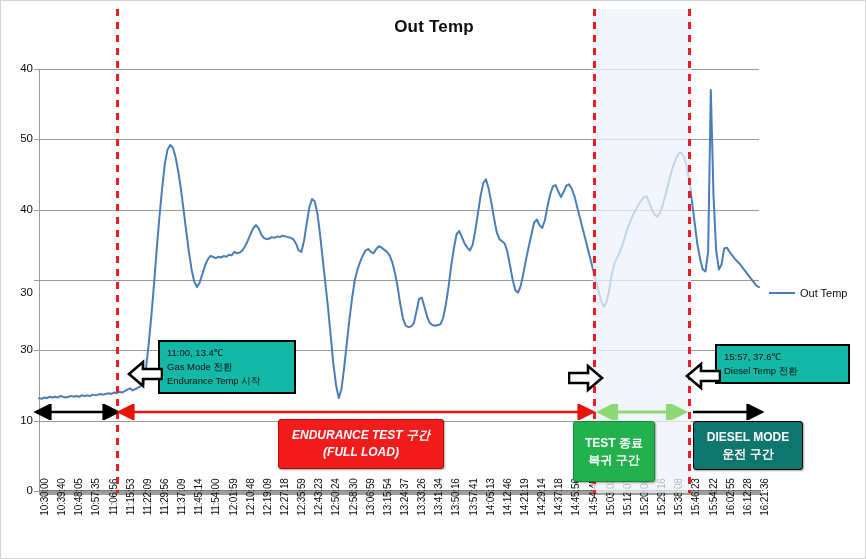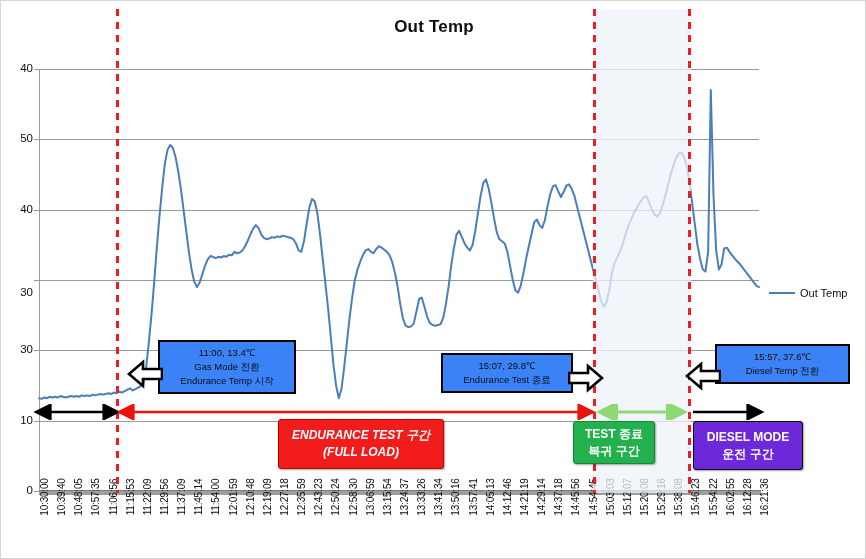--- a/index.html
+++ b/index.html
@@ -142,25 +142,24 @@
     background: #4a7ebb;
   }
   #legend .legend-text {
     font-size: 11px;
     color: #0d0d0d;
     white-space: nowrap;
   }
   
   .callout {
     position: absolute;
-    background: #3b82f6;
+    background: #14b8a6;
     border: 2.5px solid #000000;
     z-index: 20;
     padding: 4px 7px;
-    text-align: center;
   }
   .callout .cl-line {
     font-size: 9.5px;
     color: #0d0d0d;
     line-height: 14px;
     white-space: nowrap;
   }
   .callout-arrow {
     position: absolute;
     z-index: 21;
@@ -186,21 +185,21 @@
     background: #f31c1c;
     border: 1px solid #c00000;
   }
   #region-endurance .rb-line { color: #ffffff; font-size: 12px; font-style: italic; }
   #region-return {
     background: #22b14c;
     border: 1px solid #118a35;
   }
   #region-return .rb-line { color: #ffffff; font-size: 12px; }
   #region-diesel {
-    background: #6d28d9;
+    background: #0f766e;
     border: 1px solid #000000;
   }
   #region-diesel .rb-line { color: #ffffff; font-size: 12px; }
   
   .span-arrow { position: absolute; z-index: 19; }
 </style>
 </head>
 <body>
 
 <div id="chart-root">
@@ -464,42 +463,38 @@
 
   <svg class="callout-arrow" style="left:126px; top:352px; width:36px; height:42px;" viewBox="0 0 36 42">
     <polygon points="2,21 16,9 16,16 35,16 35,26 16,26 16,33" fill="#ffffff" stroke="#000000" stroke-width="2.6" stroke-linejoin="miter"></polygon>
   </svg>
   <div class="callout" id="callout-gas-mode" style="left:157px; top:339px; width:138px;">
     <div class="cl-line">11:00, 13.4℃</div>
     <div class="cl-line">Gas Mode 전환</div>
     <div class="cl-line">Endurance Temp 시작</div>
   </div>
 
-  <div class="callout" id="callout-endurance-end" style="left:440px; top:352px; width:132px;">
-    <div class="cl-line">15:07, 29.8℃</div>
-    <div class="cl-line">Endurance Test 종료</div>
-  </div>
   <svg class="callout-arrow" style="left:567px; top:357px; width:36px; height:40px;" viewBox="0 0 36 40">
     <polygon points="34,20 20,8 20,15 1,15 1,25 20,25 20,32" fill="#ffffff" stroke="#000000" stroke-width="2.6" stroke-linejoin="miter"></polygon>
   </svg>
 
   <svg class="callout-arrow" style="left:684px; top:355px; width:36px; height:40px;" viewBox="0 0 36 40">
     <polygon points="2,20 16,8 16,15 35,15 35,25 16,25 16,32" fill="#ffffff" stroke="#000000" stroke-width="2.6" stroke-linejoin="miter"></polygon>
   </svg>
   <div class="callout" id="callout-diesel-mode" style="left:714px; top:343px; width:135px;">
     <div class="cl-line">15:57, 37.6℃</div>
     <div class="cl-line">Diesel Temp 전환</div>
   </div>
 
   <div class="region-box" id="region-endurance" style="left:277px; top:418px; width:166px; height:50px;">
     <div class="rb-line">ENDURANCE TEST 구간</div>
     <div class="rb-line">(FULL LOAD)</div>
   </div>
 
-  <div class="region-box" id="region-return" style="left:572px; top:420px; width:82px; height:43px;text-align:center;">
+  <div class="region-box" id="region-return" style="left:572px; top:420px; width:82px; height:61px;text-align:center;">
     <div class="rb-line">TEST 종료</div>
     <div class="rb-line">복귀 구간</div>
   </div>
 
   <div class="region-box" id="region-diesel" style="left:692px; top:420px; width:110px; height:49px;">
     <div class="rb-line">DIESEL MODE</div>
     <div class="rb-line">운전 구간</div>
   </div>
 
   <div id="legend">

